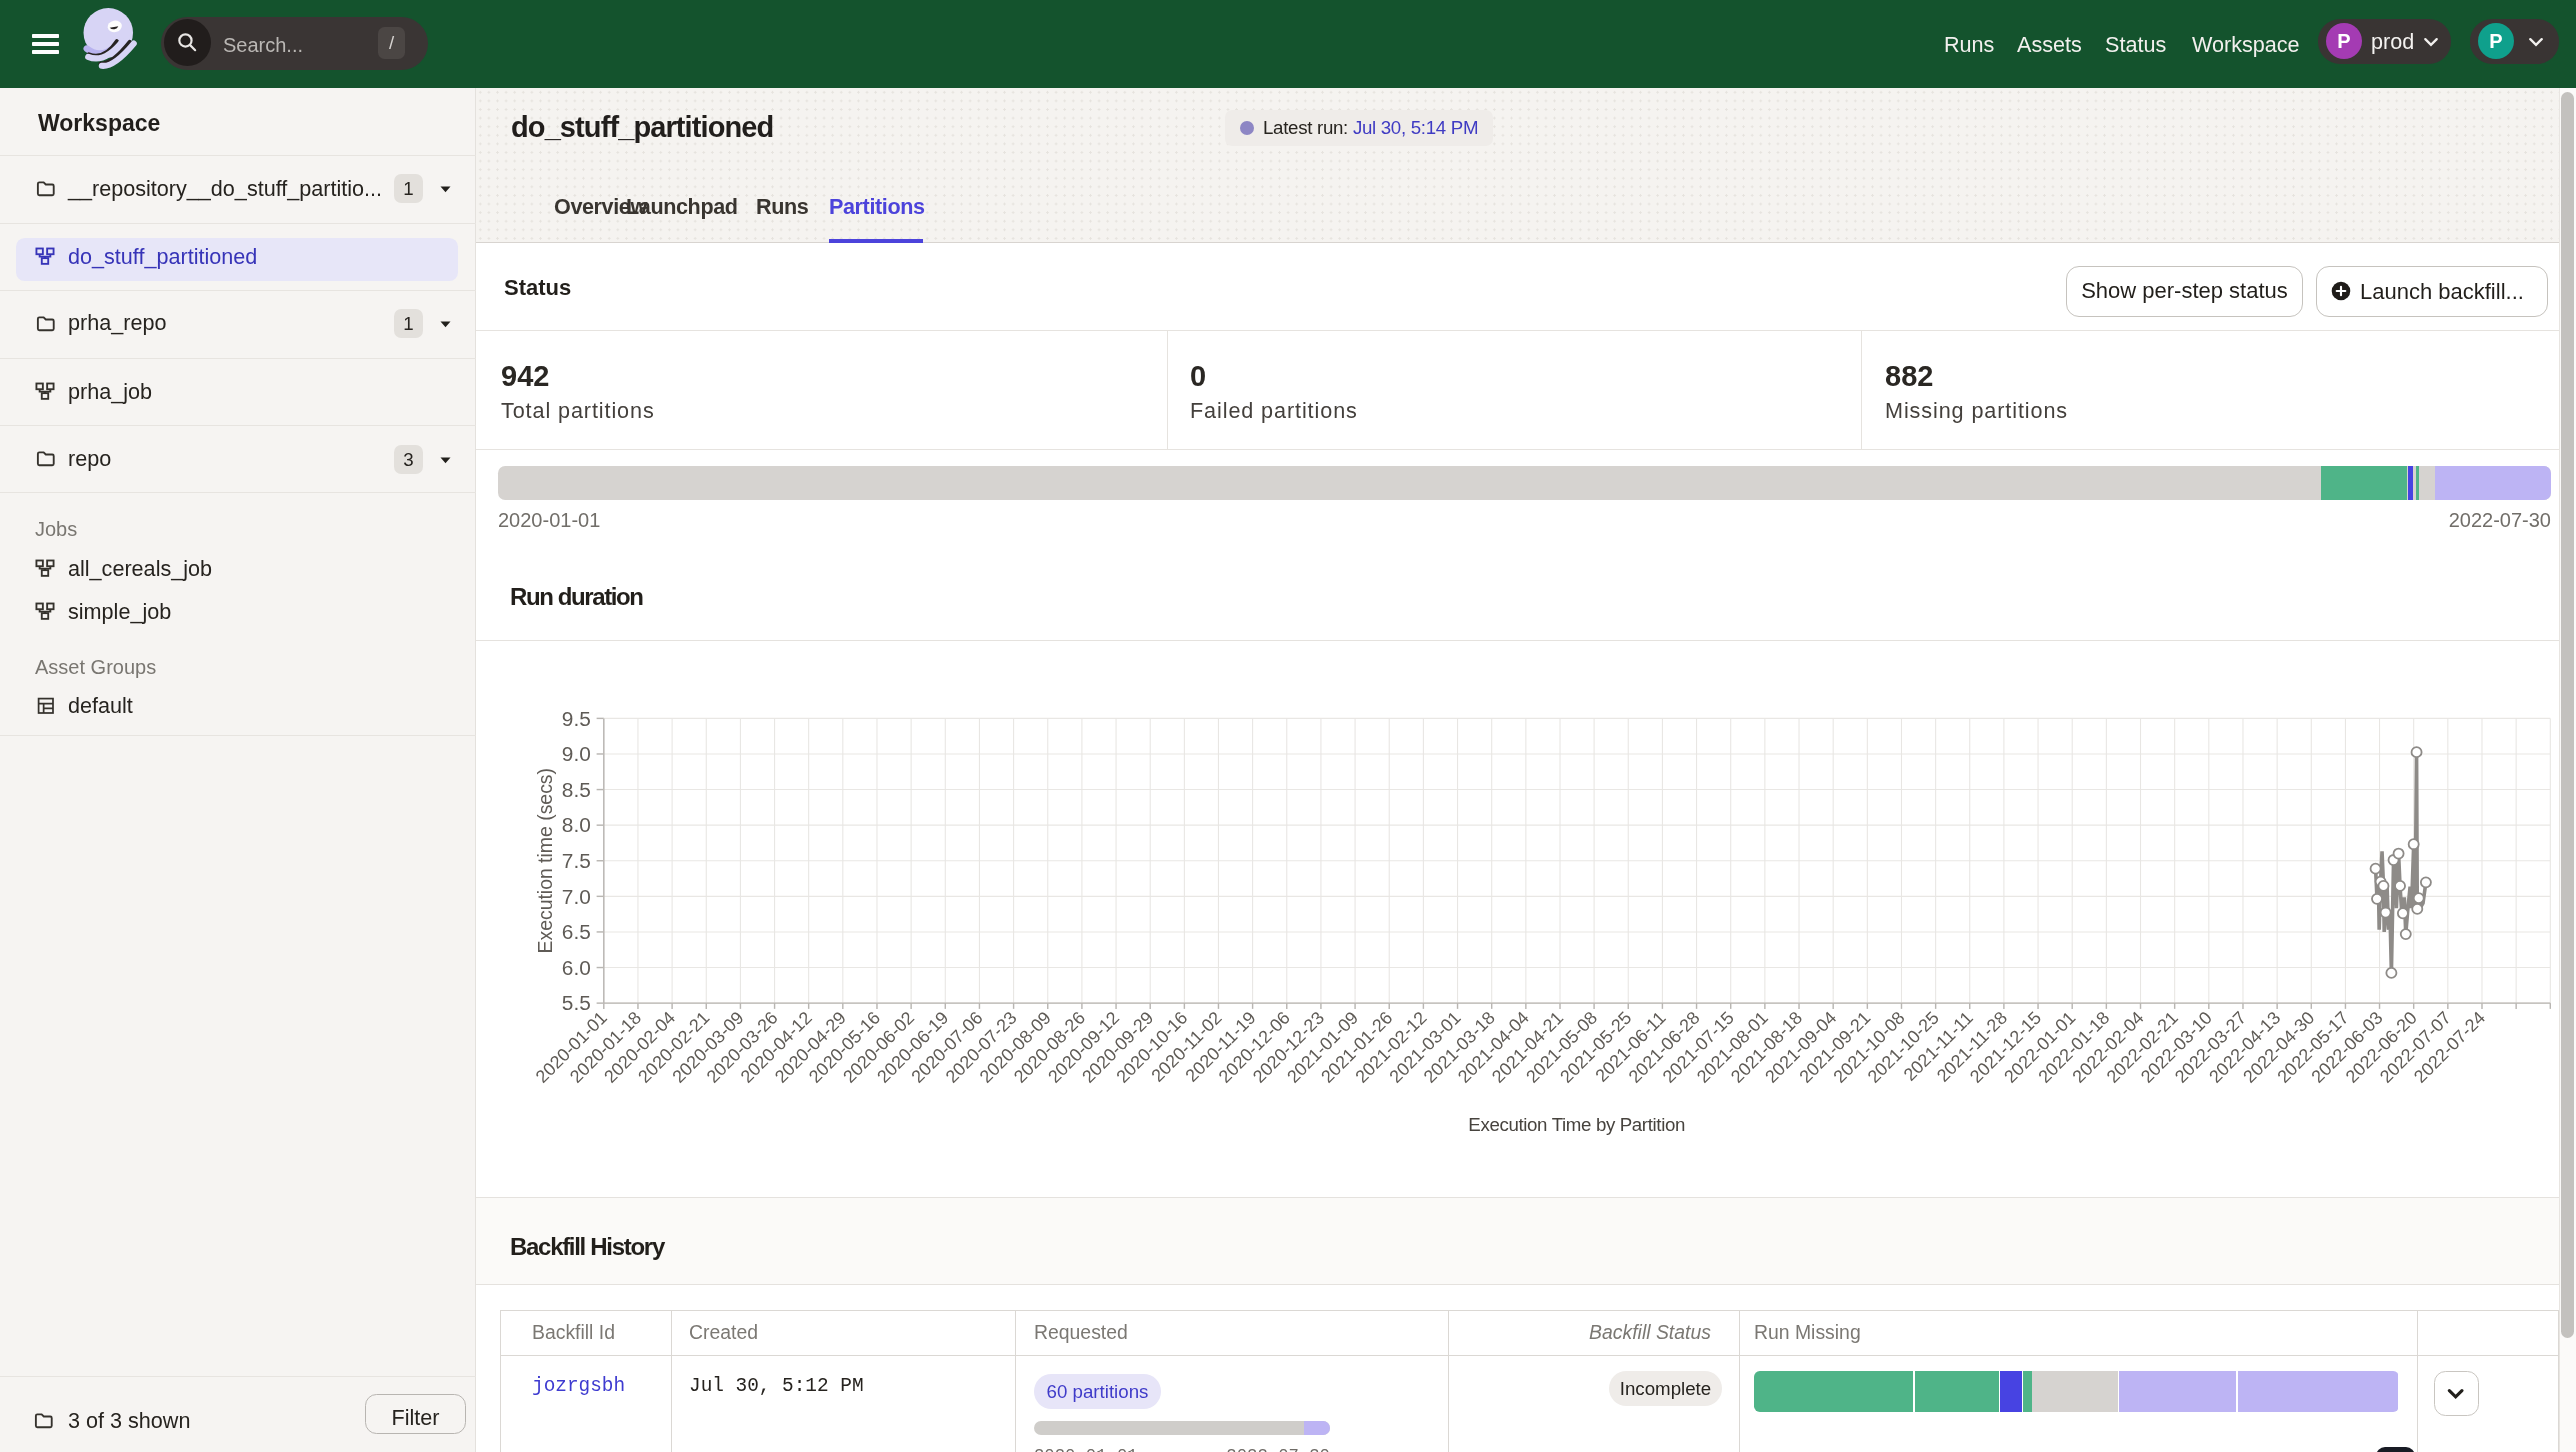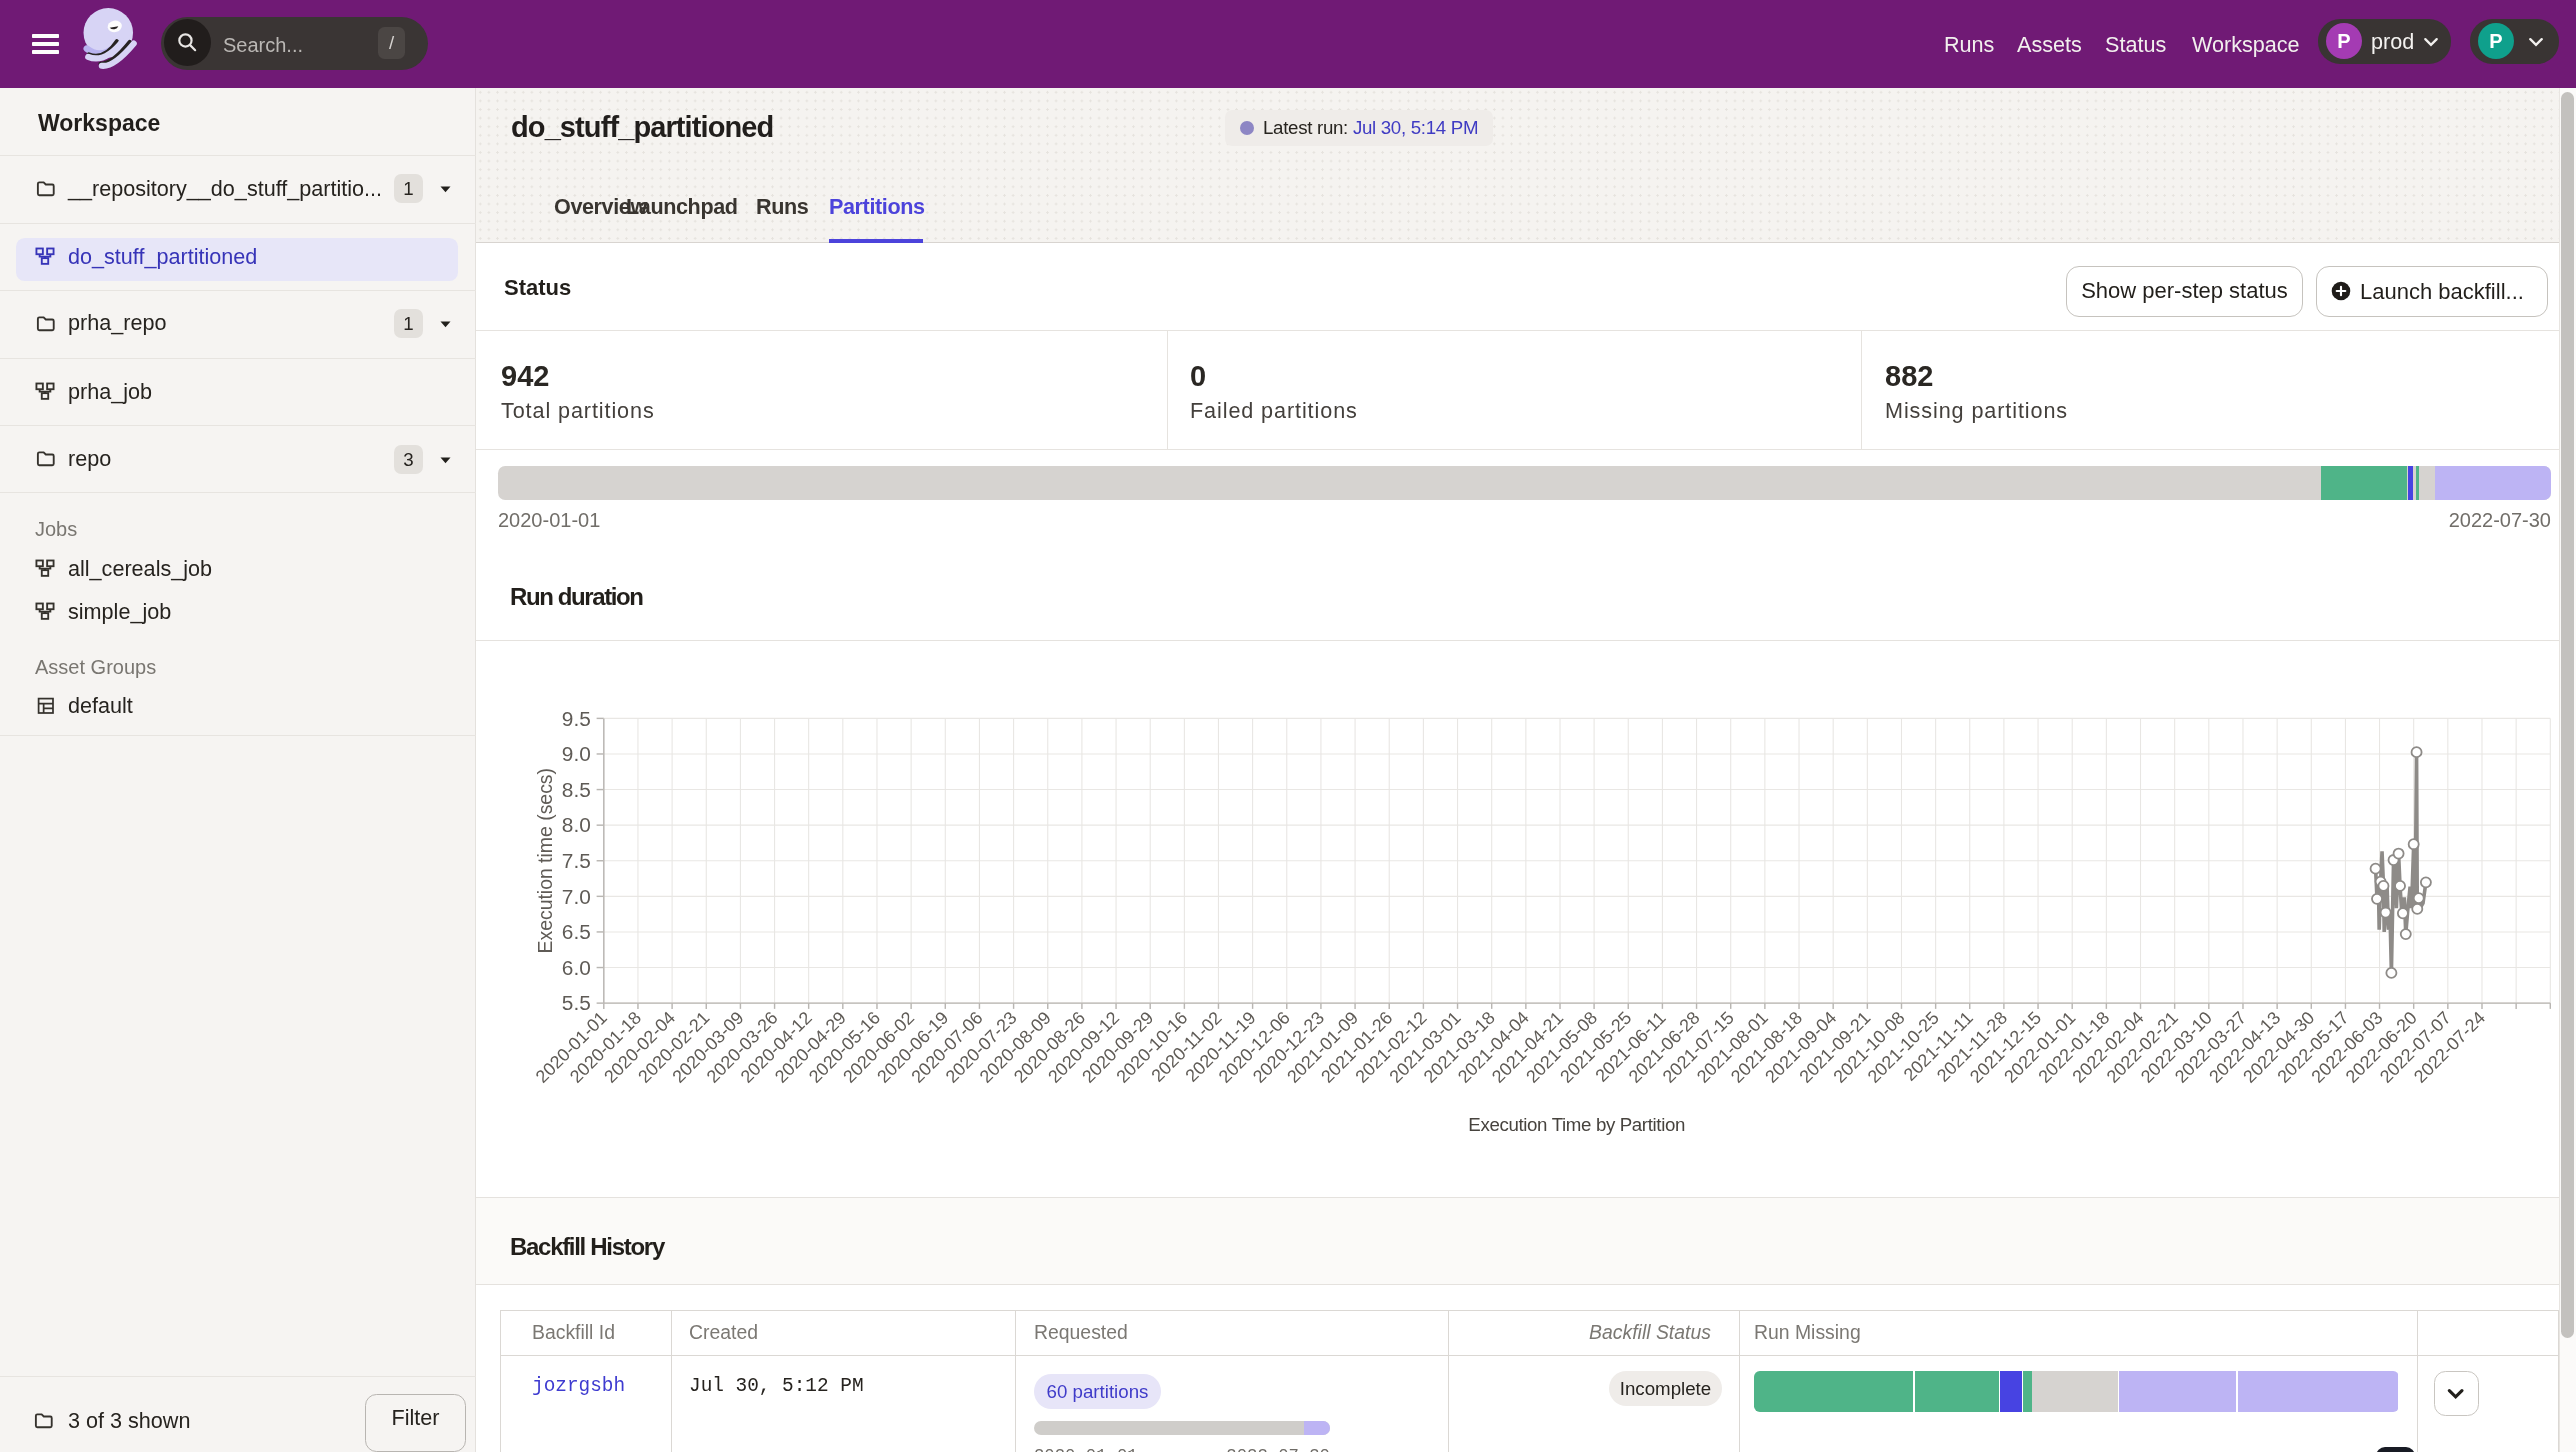--- a/index.html
+++ b/index.html
@@ -5,21 +5,21 @@
 html,body{width:2576px;height:1452px;overflow:hidden;}
 body{font-family:"Liberation Sans",sans-serif;background:#fff;}
 .abs{position:absolute;}
 #root{position:relative;width:2576px;height:1452px;overflow:hidden;}
 .dots{background-color:#f5f3f0;background-image:radial-gradient(circle,#e6e3de 1px,transparent 1px);background-size:8.6px 8.6px;}
 .row-ic{display:inline-block;vertical-align:middle;}
 
 </style></head><body>
 <div id="root">
 <div class="abs" style="left:476px;top:243px;width:2100px;height:1209px;background:#fff;"></div>
-<div class="abs" style="left:0;top:0;width:2576px;height:88px;background:#701a75;">
+<div class="abs" style="left:0;top:0;width:2576px;height:88px;background:#14532d;">
 <div class="abs" style="left:32px;top:34px;width:27px;height:3.6px;background:#fdfdfd;border-radius:0.7px;"></div>
 <div class="abs" style="left:32px;top:42px;width:27px;height:3.6px;background:#fdfdfd;border-radius:0.7px;"></div>
 <div class="abs" style="left:32px;top:50px;width:27px;height:3.6px;background:#fdfdfd;border-radius:0.7px;"></div>
 <div class="abs" style="left:81px;top:7.2px;"><svg width="56" height="66" viewBox="0 0 78 92">
 <circle cx="38" cy="36" r="34.5" fill="#d7d4f5"></circle>
 <path d="M8,58 Q28,74 48,54" stroke="#b9b3ef" stroke-width="9" fill="none" stroke-linecap="round"></path>
 <path d="M11,66 Q33,74 50,47.5" stroke="#272322" stroke-width="5.5" fill="none" stroke-linecap="round"></path>
 <path d="M10,69.5 Q33,79 58,47.5" stroke="#d7d4f5" stroke-width="8.5" fill="none" stroke-linecap="round"></path>
 <path d="M27,79 Q43,80 68,48.5" stroke="#272322" stroke-width="5.5" fill="none" stroke-linecap="round"></path>
 <path d="M29,82 Q46,84 73.5,51" stroke="#d7d4f5" stroke-width="8.5" fill="none" stroke-linecap="round"></path>
@@ -120,21 +120,21 @@
 <div class="abs" style="left:35px;top:568px;font-size:20px;color:#797671;">Asset Groups</div>
 <div class="abs" style="left:35px;top:607px;"><svg width="21.6" height="21.6" viewBox="0 0 30 30" fill="none">
           <rect x="5" y="5" width="20" height="20" stroke="#35322d" stroke-width="2.4"></rect>
           <path d="M5 12 H25 M12 12 V25 M12 18.5 H25" stroke="#35322d" stroke-width="2.4"></path>
         </svg></div>
 <div class="abs" style="left:68px;top:605px;font-size:21.6px;color:#26231f;font-weight:400;white-space:nowrap;">default</div>
 <div class="abs" style="left:33px;top:1322px;"><svg width="21.6" height="21.6" viewBox="0 0 30 30" fill="none">
           <path d="M4 8 a2 2 0 0 1 2-2 h6 l3 3 h9 a2 2 0 0 1 2 2 v11 a2 2 0 0 1-2 2 H6 a2 2 0 0 1-2-2 z" stroke="#35322d" stroke-width="2.6"></path>
         </svg></div>
 <div class="abs" style="left:68px;top:1320px;font-size:21.6px;color:#26231f;">3 of 3 shown</div>
-<div class="abs" style="left:365px;top:1306px;width:101px;height:58px;border:1.4px solid #b8b5b1;border-radius:11.5px;font-size:21.6px;color:#26231f;text-align:center;line-height:45px;">Filter</div>
+<div class="abs" style="left:365px;top:1306px;width:101px;height:40px;border:1.4px solid #b8b5b1;border-radius:11.5px;font-size:21.6px;color:#26231f;text-align:center;line-height:45px;">Filter</div>
 </div>
 <div class="abs dots" style="left:476px;top:88px;width:2100px;height:155px;border-bottom:1.4px solid #d8d4d0;">
 <div class="abs" style="left:35px;top:23px;font-size:29px;font-weight:700;letter-spacing:-0.9px;color:#211e1c;">do_stuff_partitioned</div>
 <div class="abs" style="left:749px;top:22px;height:36px;background:#efece9;border-radius:7.2px;display:flex;align-items:center;padding:0 15px;">
 <span style="width:14.4px;height:14.4px;border-radius:7.2px;background:#8d86c4;margin-right:8.6px;"></span>
 <span style="font-size:18.7px;letter-spacing:-0.3px;color:#27241f;white-space:nowrap;">Latest run:&nbsp;</span>
 <span style="font-size:18.7px;letter-spacing:-0.3px;color:#3f3bc3;white-space:nowrap;">Jul 30, 5:14 PM</span>
 </div>
 <div class="abs" style="left:35px;top:106px;font-size:21.6px;font-weight:600;letter-spacing:-0.4px;color:#393530;margin-left:43px;">Overview</div>
 <div class="abs" style="left:150px;top:106px;font-size:21.6px;font-weight:600;letter-spacing:-0.4px;color:#393530;">Launchpad</div>

